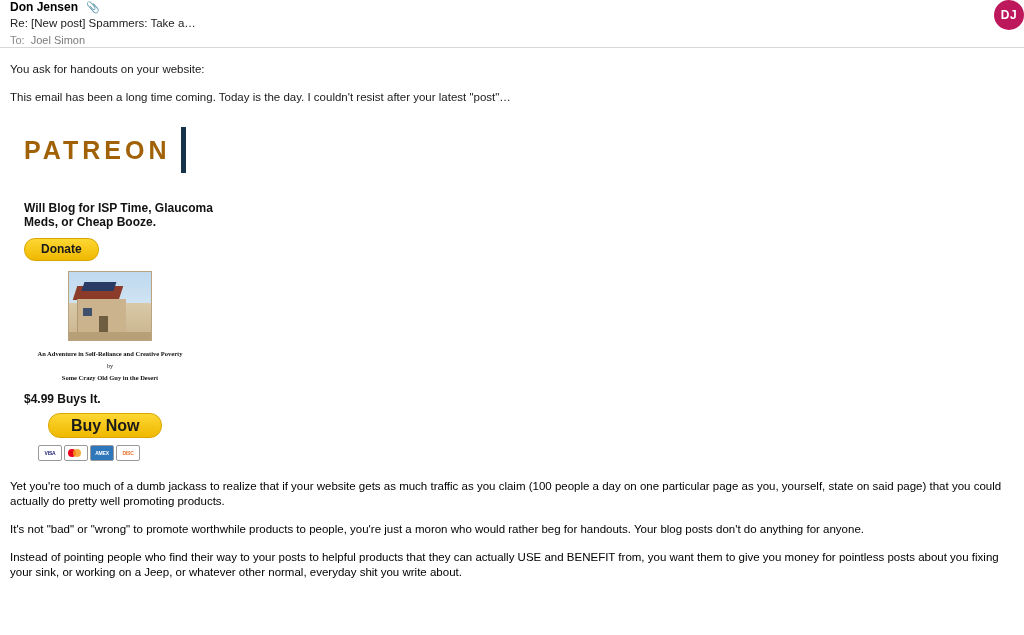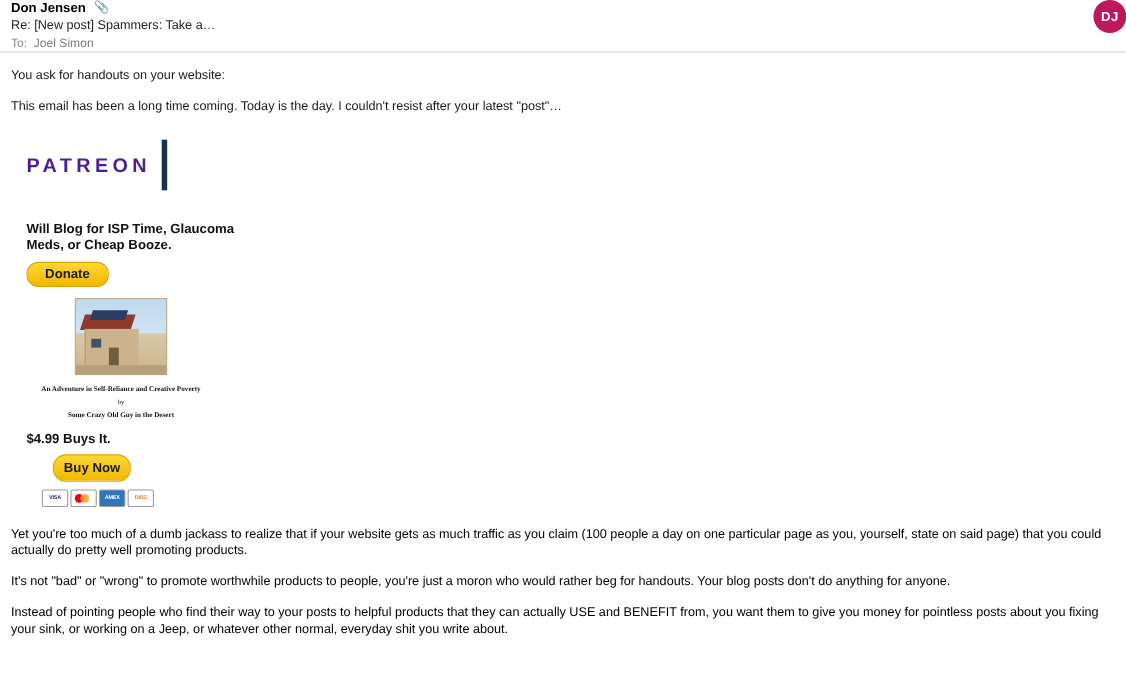--- a/index.html
+++ b/index.html
@@ -117,24 +117,24 @@
   .patreon-block {
     margin: 22px 0 0 14px;
   }
   .patreon-logo {
     display: flex;
     align-items: center;
     height: 46px;
   }
   .patreon-wordmark {
     font-family: "Liberation Sans", sans-serif;
-    font-size: 18px;
+    font-size: 25px;
     font-weight: bold;
     letter-spacing: 4px;
-    color: #4c1d95;
+    color: #a16207;
   }
   .patreon-bar {
     width: 5px;
     height: 46px;
     background: #16334a;
     margin-left: 10px;
   }
   .patreon-tagline {
     margin-top: 28px;
     font-size: 12px;
@@ -260,22 +260,22 @@
     font-weight: bold;
     color: #111;
     text-align: left;
   }
   .buy-btn {
     margin-top: 6px;
     display: inline-block;
     background: linear-gradient(#fdd733, #f0b800);
     border: 1px solid #d9a600;
     border-radius: 12px;
-    padding: 4px 9px;
-    font-size: 12px;
+    padding: 4px 22px;
+    font-size: 16px;
     font-weight: bold;
     color: #1a1a1a;
     cursor: pointer;
     text-align: right;
   }
   .cards-row {
     margin-top: 7px;
     display: flex;
     gap: 2px;
     justify-content: center;

